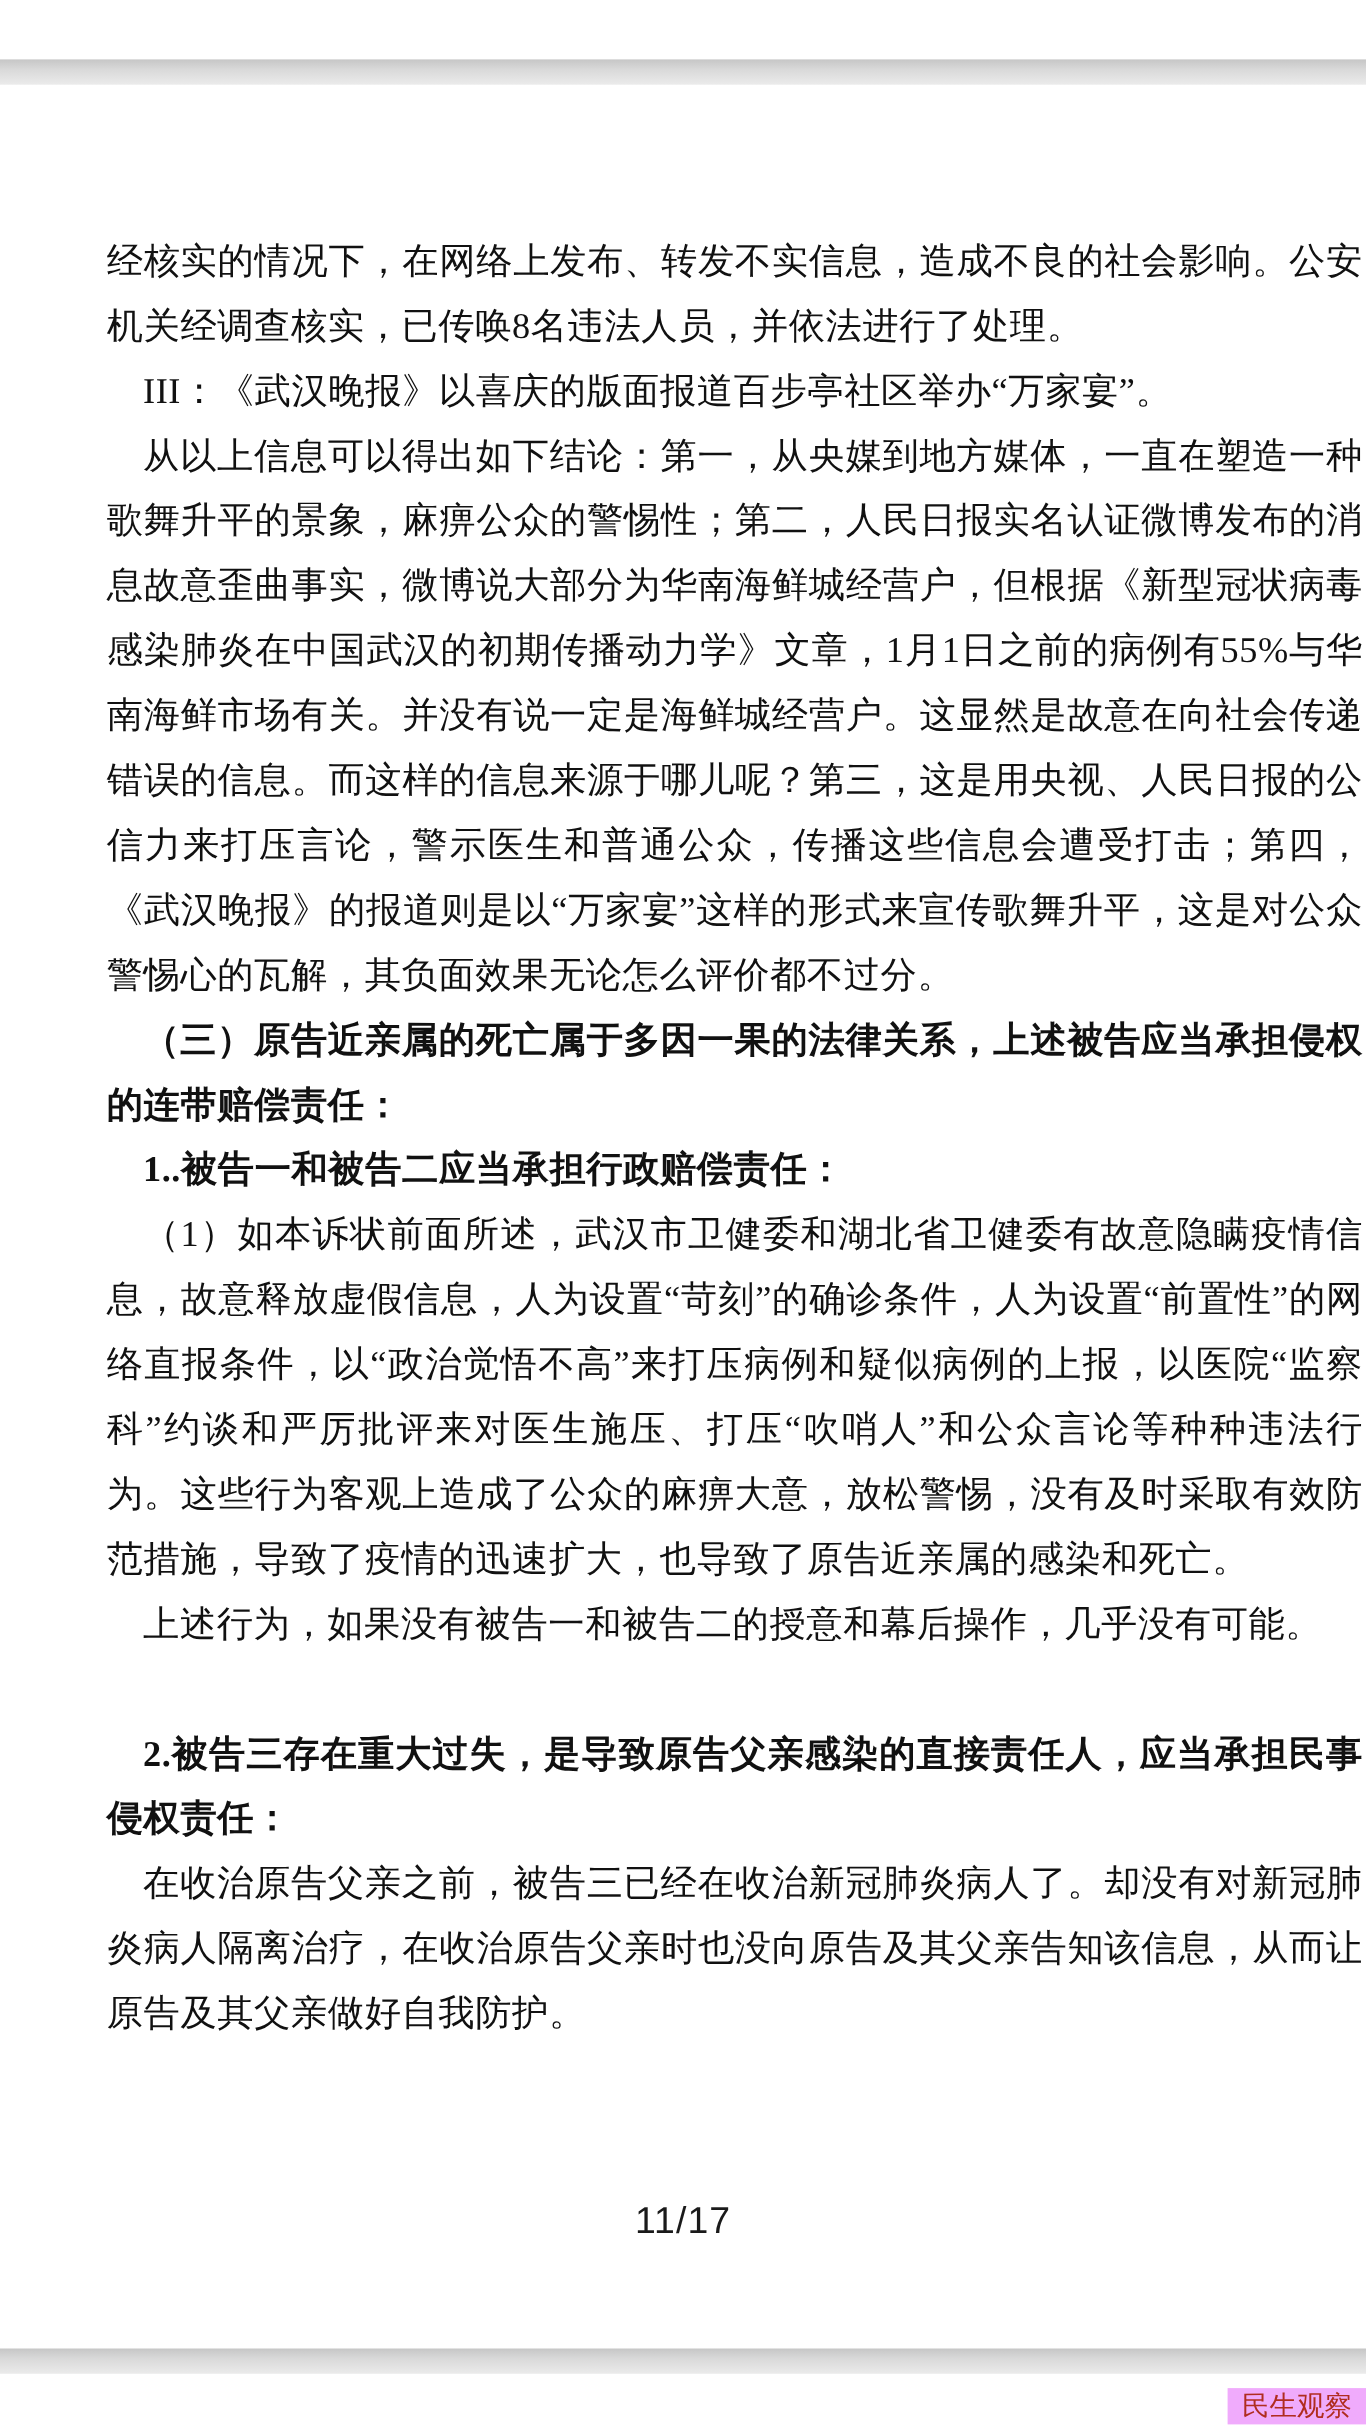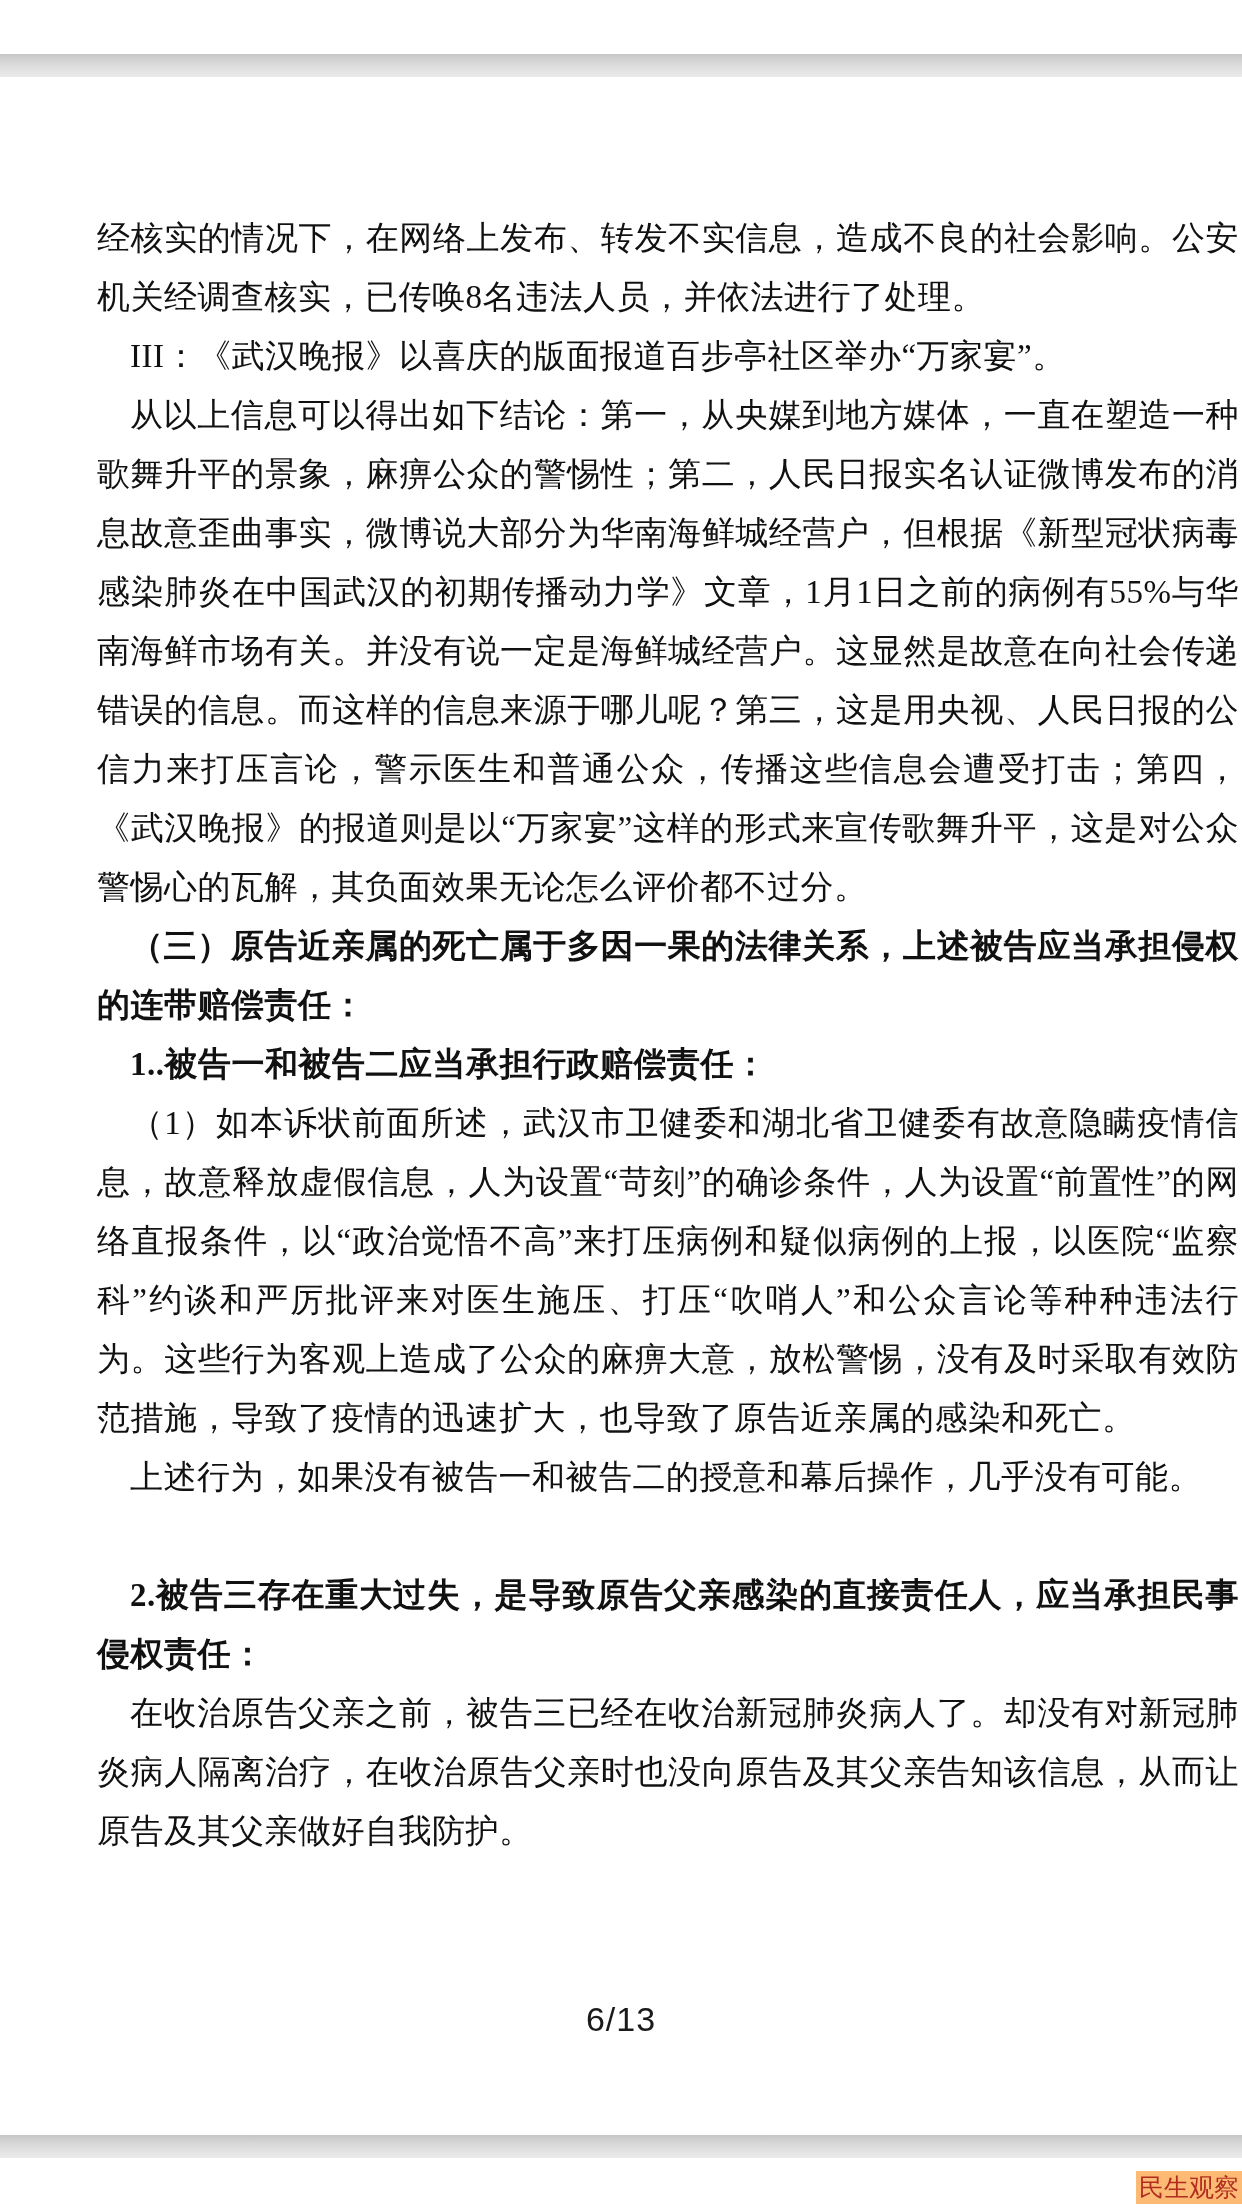--- a/index.html
+++ b/index.html
@@ -58,26 +58,26 @@
     font-family: "Liberation Sans", "DejaVu Sans", sans-serif;
     font-size: 34px;
     color: #1a1a1a;
     letter-spacing: 1px;
   }
 
   .watermark {
     position: absolute;
     top: 2171px;
     right: 0px;
-    background: #fdba74;
+    background: #f0abfc;
     color: #b02d20;
     font-family: "Liberation Serif", "DejaVu Serif", serif;
     font-size: 25px;
     line-height: 25px;
-    padding: 4px 3px;
+    padding: 4px 13px;
     letter-spacing: 0px;
     white-space: nowrap;
     margin-left: 23px;
   }
 </style>
 </head>
 <body>
 
 <div class="seam seam-top"></div>
 
@@ -86,17 +86,17 @@
   <p class="body indent">III：《武汉晚报》以喜庆的版面报道百步亭社区举办“万家宴”。</p>
   <p class="body indent">从以上信息可以得出如下结论：第一，从央媒到地方媒体，一直在塑造一种歌舞升平的景象，麻痹公众的警惕性；第二，人民日报实名认证微博发布的消息故意歪曲事实，微博说大部分为华南海鲜城经营户，但根据《新型冠状病毒感染肺炎在中国武汉的初期传播动力学》文章，1月1日之前的病例有55%与华南海鲜市场有关。并没有说一定是海鲜城经营户。这显然是故意在向社会传递错误的信息。而这样的信息来源于哪儿呢？第三，这是用央视、人民日报的公信力来打压言论，警示医生和普通公众，传播这些信息会遭受打击；第四，《武汉晚报》的报道则是以“万家宴”这样的形式来宣传歌舞升平，这是对公众警惕心的瓦解，其负面效果无论怎么评价都不过分。</p>
   <p class="heading indent">（三）原告近亲属的死亡属于多因一果的法律关系，上述被告应当承担侵权的连带赔偿责任：</p>
   <p class="heading indent">1..被告一和被告二应当承担行政赔偿责任：</p>
   <p class="body indent">（1）如本诉状前面所述，武汉市卫健委和湖北省卫健委有故意隐瞒疫情信息，故意释放虚假信息，人为设置“苛刻”的确诊条件，人为设置“前置性”的网络直报条件，以“政治觉悟不高”来打压病例和疑似病例的上报，以医院“监察科”约谈和严厉批评来对医生施压、打压“吹哨人”和公众言论等种种违法行为。这些行为客观上造成了公众的麻痹大意，放松警惕，没有及时采取有效防范措施，导致了疫情的迅速扩大，也导致了原告近亲属的感染和死亡。</p>
   <p class="body indent">上述行为，如果没有被告一和被告二的授意和幕后操作，几乎没有可能。</p>
   <p class="heading indent gap-before">2.被告三存在重大过失，是导致原告父亲感染的直接责任人，应当承担民事侵权责任：</p>
   <p class="body indent">在收治原告父亲之前，被告三已经在收治新冠肺炎病人了。却没有对新冠肺炎病人隔离治疗，在收治原告父亲时也没向原告及其父亲告知该信息，从而让原告及其父亲做好自我防护。</p>
 </main>
 
-<div class="page-indicator">6/13</div>
+<div class="page-indicator">11/17</div>
 
 <div class="seam seam-bottom"></div>
 
 <div class="watermark">民生观察</div>
 
 </body></html>

